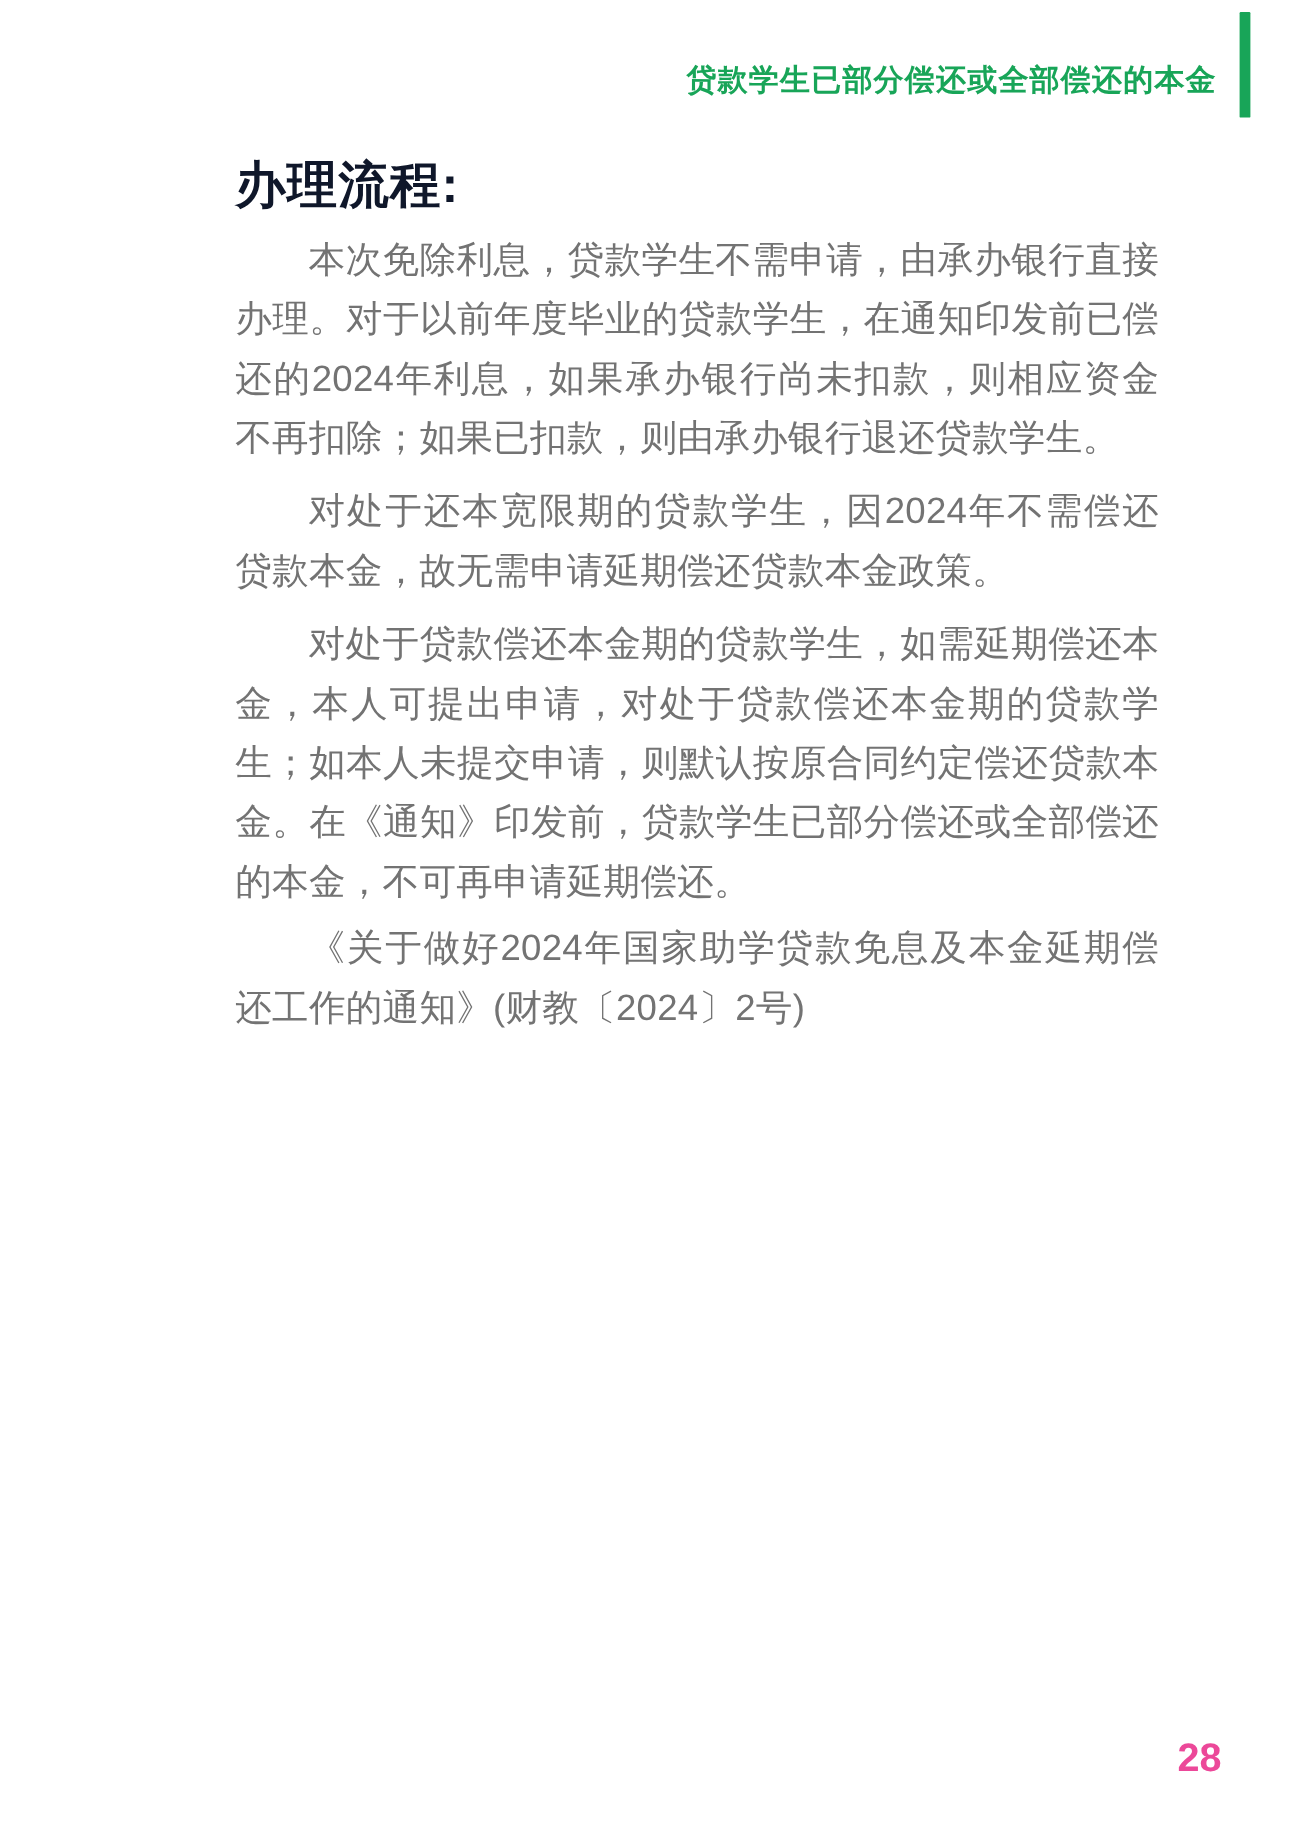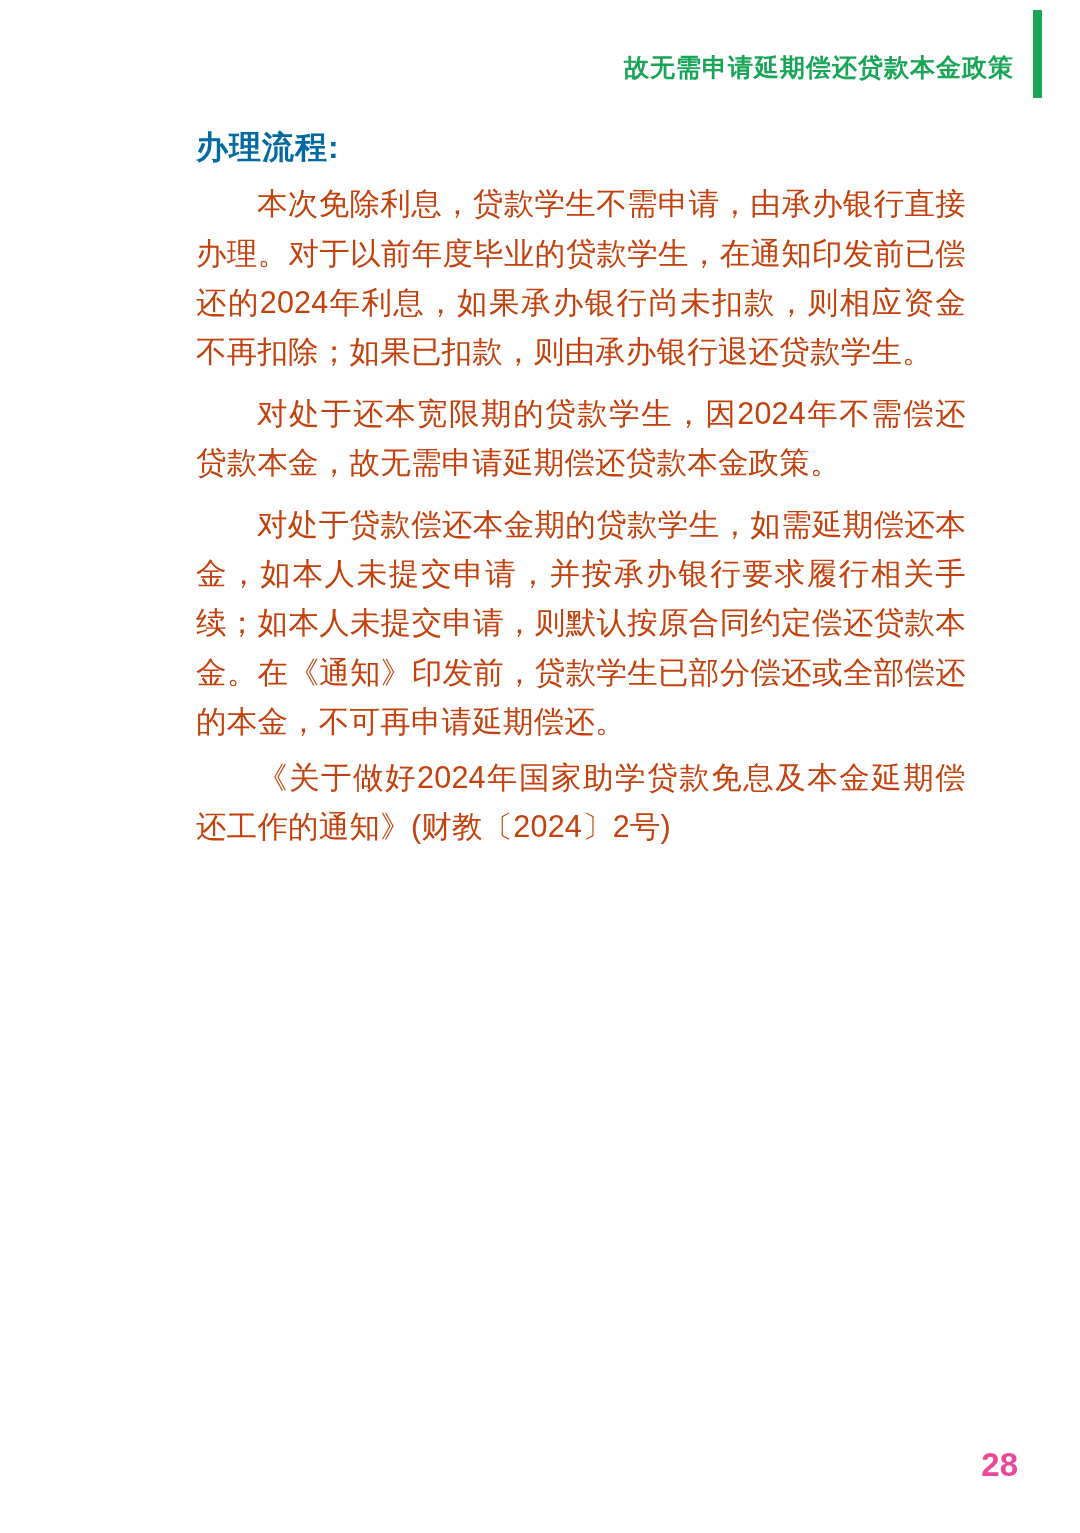--- a/index.html
+++ b/index.html
@@ -50,38 +50,38 @@
     line-height: 1;
   }
   
   .content {
     position: absolute;
     left: 196px;
     top: 126px;
     width: 770px;
   }
   .section-heading {
-    color: #0369a1;
-    font-size: 32px;
+    color: #0f172a;
+    font-size: 42px;
     font-weight: 700;
     letter-spacing: 1px;
     margin: 0 0 10px 0;
     line-height: 1.35;
   }
   .section-heading.second {
     margin-top: 30px;
   }
   p.body-para {
     margin: 0;
     font-size: 30.5px;
     line-height: 1.62;
     text-indent: 61px;
     letter-spacing: 0.2px;
     text-align: justify;
-    color: #c2410c;
+    color: #737373;
   }
   p.body-para + p.body-para {
     margin-top: 12px;
   }
   .policy-block {
     margin-top: 6px;
   }
   
   .page-number {
     position: absolute;
@@ -93,29 +93,29 @@
     line-height: 1;
   }
 </style>
 </head>
 <body>
 
 <div class="page">
 
   <div class="header">
     <div class="header-rule"></div>
-    <div class="header-title">故无需申请延期偿还贷款本金政策</div>
+    <div class="header-title">贷款学生已部分偿还或全部偿还的本金</div>
   </div>
 
   <div class="content">
 
     <h2 class="section-heading">办理流程:</h2>
     <p class="body-para">本次免除利息，贷款学生不需申请，由承办银行直接办理。对于以前年度毕业的贷款学生，在通知印发前已偿还的2024年利息，如果承办银行尚未扣款，则相应资金不再扣除；如果已扣款，则由承办银行退还贷款学生。</p>
     <p class="body-para">对处于还本宽限期的贷款学生，因2024年不需偿还贷款本金，故无需申请延期偿还贷款本金政策。</p>
-    <p class="body-para">对处于贷款偿还本金期的贷款学生，如需延期偿还本金，如本人未提交申请，并按承办银行要求履行相关手续；如本人未提交申请，则默认按原合同约定偿还贷款本金。在《通知》印发前，贷款学生已部分偿还或全部偿还的本金，不可再申请延期偿还。</p>
+    <p class="body-para">对处于贷款偿还本金期的贷款学生，如需延期偿还本金，本人可提出申请，对处于贷款偿还本金期的贷款学生；如本人未提交申请，则默认按原合同约定偿还贷款本金。在《通知》印发前，贷款学生已部分偿还或全部偿还的本金，不可再申请延期偿还。</p>
 
     <div class="policy-block">
       <p class="body-para">《关于做好2024年国家助学贷款免息及本金延期偿还工作的通知》(财教〔2024〕2号)</p>
     </div>
 
   </div>
 
   <div class="page-number">28</div>
 
 </div>

